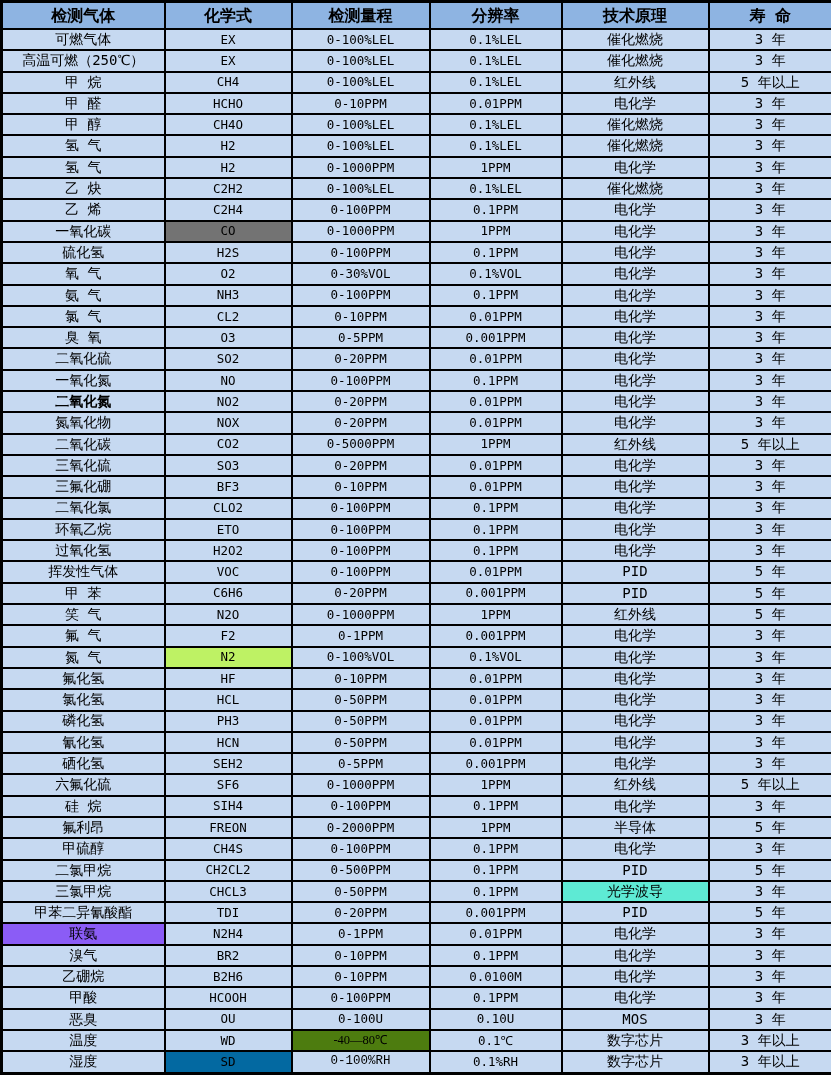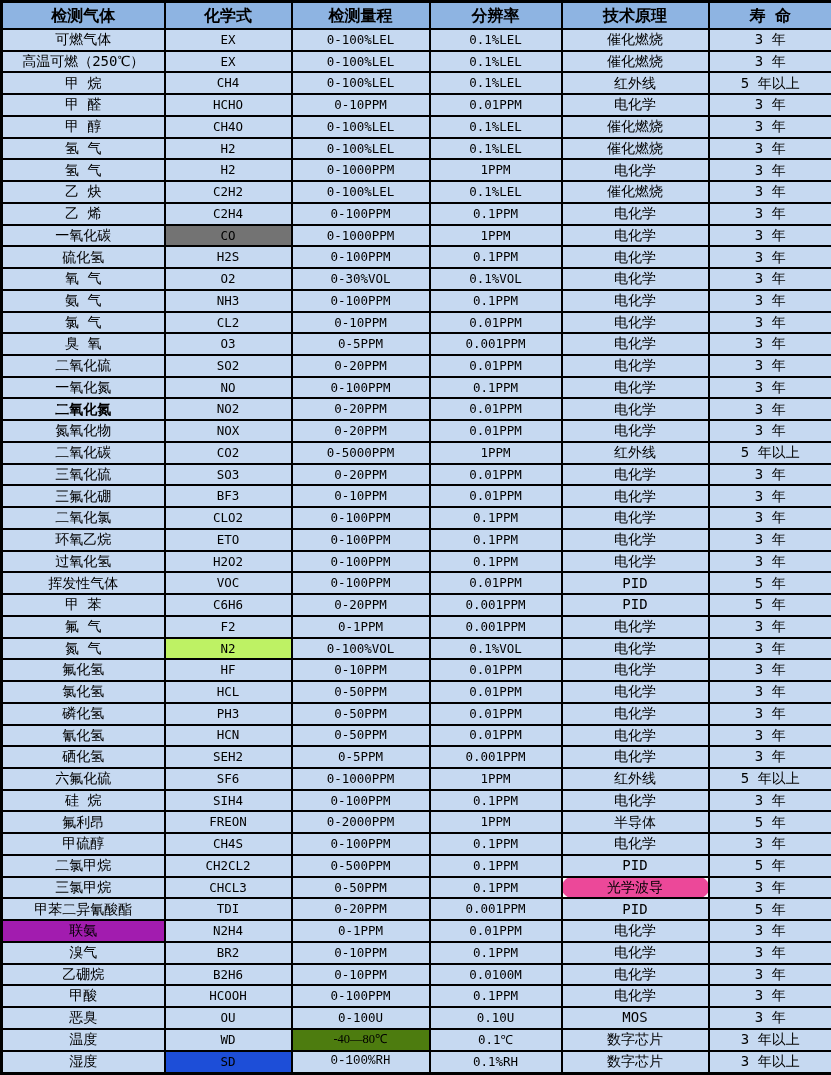--- a/index.html
+++ b/index.html
@@ -278,20 +278,28 @@
       </tr>
       <tr>
         <td class="cell-gas" style="background: rgb(198, 217, 241);">甲 苯</td>
         <td class="cell-formula" style="background: rgb(198, 217, 241);">C6H6</td>
         <td class="cell-range" style="background: rgb(198, 217, 241);">0-20PPM</td>
         <td class="cell-resolution" style="background: rgb(198, 217, 241);">0.001PPM</td>
         <td class="cell-principle" style="background: rgb(198, 217, 241);">PID</td>
         <td class="cell-lifespan" style="background: rgb(198, 217, 241);">5 年</td>
       </tr>
       <tr>
+        <td class="cell-gas" style="background: rgb(198, 217, 241);">笑 气</td>
+        <td class="cell-formula" style="background: rgb(198, 217, 241);">N2O</td>
+        <td class="cell-range" style="background: rgb(198, 217, 241);">0-1000PPM</td>
+        <td class="cell-resolution" style="background: rgb(198, 217, 241);">1PPM</td>
+        <td class="cell-principle" style="background: rgb(198, 217, 241);">红外线</td>
+        <td class="cell-lifespan" style="background: rgb(198, 217, 241);">5 年</td>
+      </tr>
+      <tr>
         <td class="cell-gas" style="background: rgb(198, 217, 241);">氟 气</td>
         <td class="cell-formula" style="background: rgb(198, 217, 241);">F2</td>
         <td class="cell-range" style="background: rgb(198, 217, 241);">0-1PPM</td>
         <td class="cell-resolution" style="background: rgb(198, 217, 241);">0.001PPM</td>
         <td class="cell-principle" style="background: rgb(198, 217, 241);">电化学</td>
         <td class="cell-lifespan" style="background: rgb(198, 217, 241);">3 年</td>
       </tr>
       <tr>
         <td class="cell-gas" style="background: rgb(198, 217, 241);">氮 气</td>
         <td class="cell-formula" style="background: #bef264;">N2</td>
@@ -378,33 +386,33 @@
         <td class="cell-range" style="background: rgb(198, 217, 241);">0-500PPM</td>
         <td class="cell-resolution" style="background: rgb(198, 217, 241);">0.1PPM</td>
         <td class="cell-principle" style="background: rgb(198, 217, 241);">PID</td>
         <td class="cell-lifespan" style="background: rgb(198, 217, 241);">5 年</td>
       </tr>
       <tr>
         <td class="cell-gas" style="background: rgb(198, 217, 241);">三氯甲烷</td>
         <td class="cell-formula" style="background: rgb(198, 217, 241);">CHCL3</td>
         <td class="cell-range" style="background: rgb(198, 217, 241);">0-50PPM</td>
         <td class="cell-resolution" style="background: rgb(198, 217, 241);">0.1PPM</td>
-        <td class="cell-principle" style="background: #ec4899; border-radius: 10px;">光学波导</td>
+        <td class="cell-principle" style="background: #5eead4;">光学波导</td>
         <td class="cell-lifespan" style="background: rgb(198, 217, 241);">3 年</td>
       </tr>
       <tr>
         <td class="cell-gas" style="background: rgb(198, 217, 241);">甲苯二异氰酸酯</td>
         <td class="cell-formula" style="background: rgb(198, 217, 241);">TDI</td>
         <td class="cell-range" style="background: rgb(198, 217, 241);">0-20PPM</td>
         <td class="cell-resolution" style="background: rgb(198, 217, 241);">0.001PPM</td>
         <td class="cell-principle" style="background: rgb(198, 217, 241);">PID</td>
         <td class="cell-lifespan" style="background: rgb(198, 217, 241);">5 年</td>
       </tr>
       <tr>
-        <td class="cell-gas" style="background: #a21caf; margin-top: 36px;">联氨</td>
+        <td class="cell-gas" style="background: #8b5cf6; margin-top: 36px;">联氨</td>
         <td class="cell-formula" style="background: rgb(198, 217, 241);">N2H4</td>
         <td class="cell-range" style="background: rgb(198, 217, 241);">0-1PPM</td>
         <td class="cell-resolution" style="background: rgb(198, 217, 241);">0.01PPM</td>
         <td class="cell-principle" style="background: rgb(198, 217, 241);">电化学</td>
         <td class="cell-lifespan" style="background: rgb(198, 217, 241);">3 年</td>
       </tr>
       <tr>
         <td class="cell-gas" style="background: rgb(198, 217, 241);">溴气</td>
         <td class="cell-formula" style="background: rgb(198, 217, 241);">BR2</td>
         <td class="cell-range" style="background: rgb(198, 217, 241);">0-10PPM</td>
@@ -439,20 +447,20 @@
       <tr>
         <td class="cell-gas" style="background: rgb(198, 217, 241);">温度</td>
         <td class="cell-formula" style="background: rgb(198, 217, 241);">WD</td>
         <td class="cell-range" style="background: #4d7c0f; font-family: Liberation Serif, serif;">-40—80℃</td>
         <td class="cell-resolution" style="background: rgb(198, 217, 241);">0.1℃</td>
         <td class="cell-principle" style="background: rgb(198, 217, 241);">数字芯片</td>
         <td class="cell-lifespan" style="background: rgb(198, 217, 241);">3 年以上</td>
       </tr>
       <tr>
         <td class="cell-gas" style="background: rgb(198, 217, 241);">湿度</td>
-        <td class="cell-formula" style="background: #1d4ed8;">SD</td>
+        <td class="cell-formula" style="background: #0369a1;">SD</td>
         <td class="cell-range" style="background: rgb(198, 217, 241); font-family: Liberation Mono, monospace;">0-100%RH</td>
         <td class="cell-resolution" style="background: rgb(198, 217, 241);">0.1%RH</td>
         <td class="cell-principle" style="background: rgb(198, 217, 241);">数字芯片</td>
         <td class="cell-lifespan" style="background: rgb(198, 217, 241);">3 年以上</td>
       </tr>
     </tbody>
 </table>
 
 </body></html>

